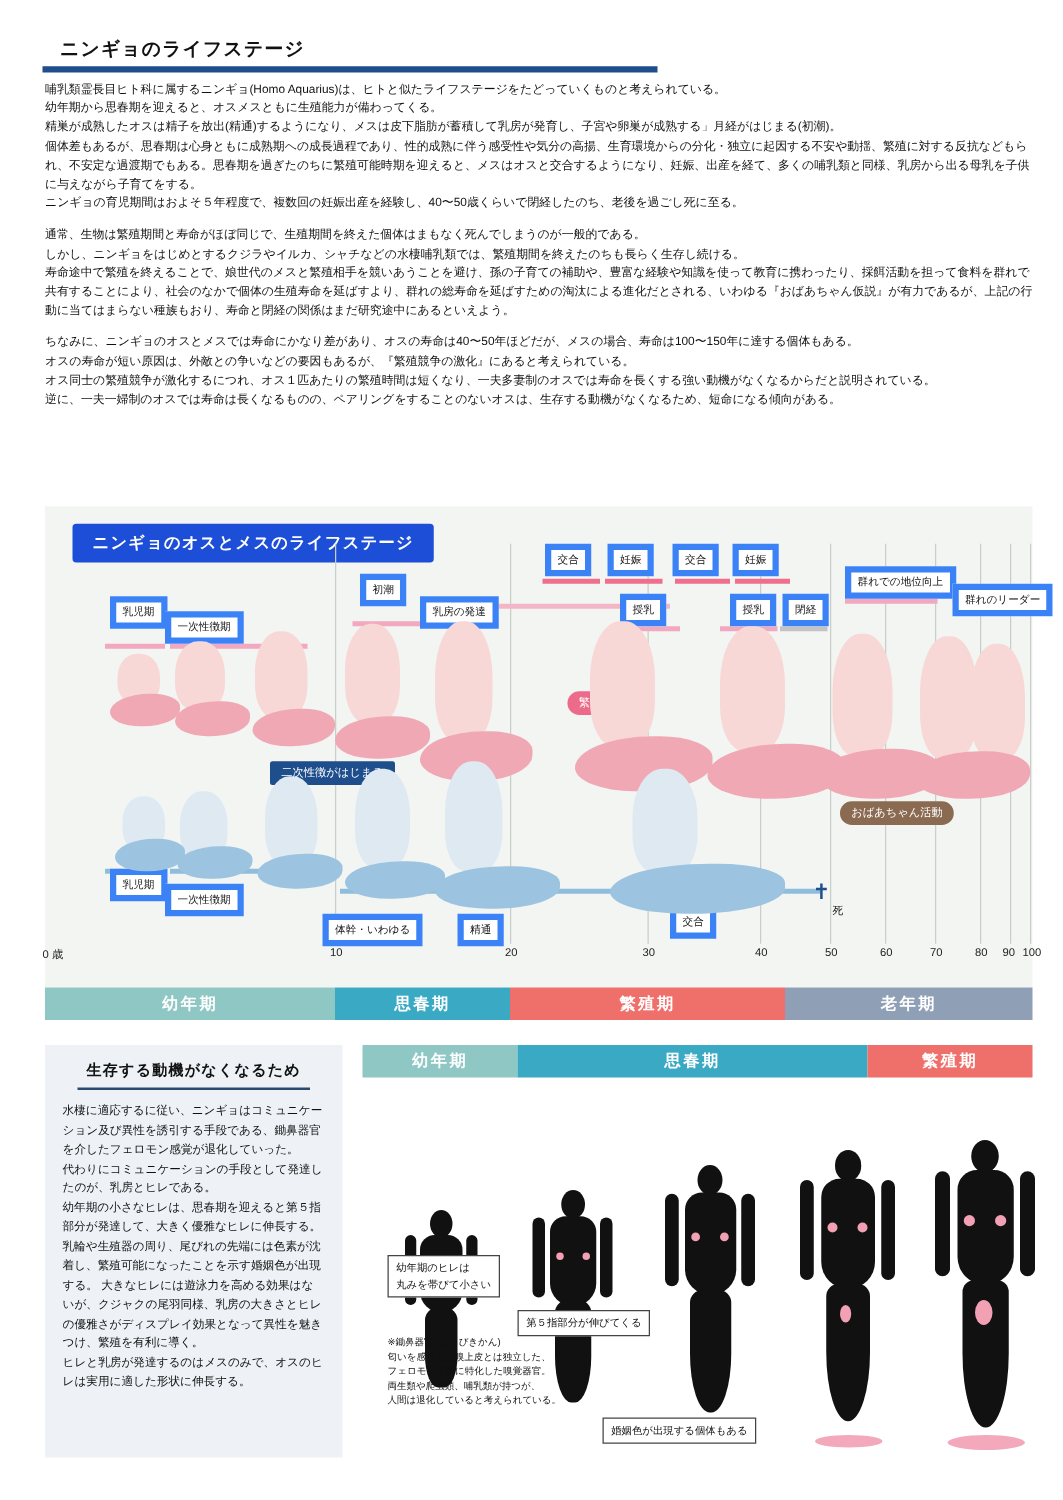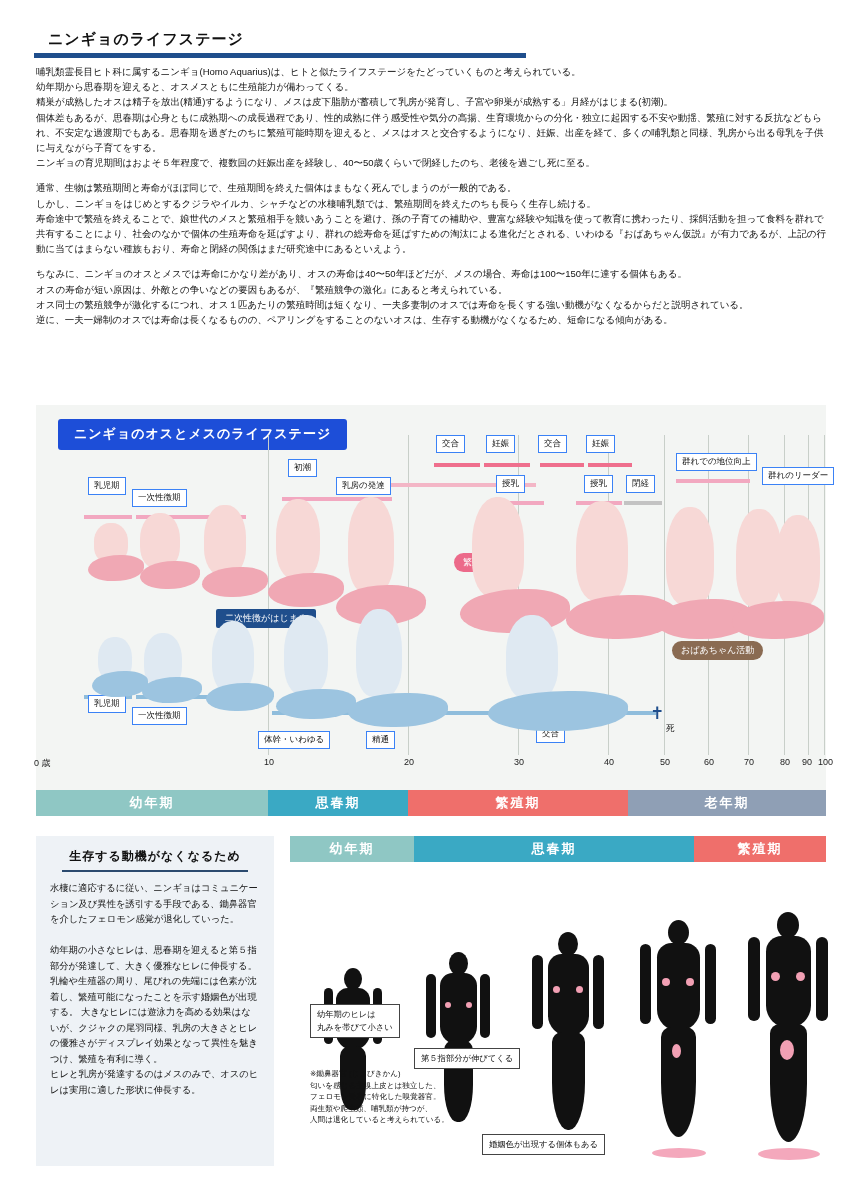--- a/index.html
+++ b/index.html
@@ -30,21 +30,21 @@
   .vline{position:absolute;top:30px;width:1px;background:#c8cfc9;height:320px;}
 
   .axis-row{position:absolute;left:0;top:352px;width:790px;height:14px;}
   .axis-label{position:absolute;font-size:9px;color:#222;}
 
   .stage-bar{position:absolute;left:36px;top:790px;width:790px;height:26px;display:flex;}
   .stage-seg{height:26px;display:flex;align-items:center;justify-content:center;color:#fff;font-size:13px;font-weight:bold;letter-spacing:2px;}
 
   
   .lifebar{position:absolute;height:4px;}
-  .callout{position:absolute;background:#fff;border:1px solid #3b82f6;font-size:8.5px;padding:2px 5px;white-space:nowrap;color:#111;}
+  .callout{position:absolute;background:#fff;border:5px solid #3b82f6;font-size:8.5px;padding:2px 5px;white-space:nowrap;color:#111;}
   .tagblue{position:absolute;background:#1f4e8c;color:#fff;font-size:9px;padding:3px 9px;border-radius:2px;white-space:nowrap;}
   .tagpink{position:absolute;background:#ec6a8a;color:#fff;font-size:9px;padding:3px 9px;border-radius:10px;white-space:nowrap;}
   .tagbrown{position:absolute;background:#8a6b52;color:#fff;font-size:9px;padding:3px 9px;border-radius:10px;white-space:nowrap;}
   .cross{position:absolute;color:#1f4e8c;font-size:17px;line-height:1;}
   .deathlabel{position:absolute;font-size:8.5px;color:#111;}
 
   
   .fig{position:absolute;}
   .tail{position:absolute;background:#f0a8b4;border-radius:60% 40% 55% 45%;}
 
@@ -210,21 +210,21 @@
     <div class="stage-seg" style="width:140px;background:#3aa9c4;">思春期</div>
     <div class="stage-seg" style="width:220px;background:#ef6f6b;">繁殖期</div>
     <div class="stage-seg" style="width:198px;background:#8f9fb5;">老年期</div>
   </div>
 
   <div class="sex-panel">
     <div class="sex-title">生存する動機がなくなるため</div>
     <div class="sex-underline"></div>
     <div class="sex-body">
       <span>水棲に適応するに従い、ニンギョはコミュニケーション及び異性を誘引する手段である、鋤鼻器官を介したフェロモン感覚が退化していった。</span><br>
-      <br>
+      <span>代わりにコミュニケーションの手段として発達したのが、乳房とヒレである。</span><br>
       <span>幼年期の小さなヒレは、思春期を迎えると第５指部分が発達して、大きく優雅なヒレに伸長する。</span>
       <span>乳輪や生殖器の周り、尾びれの先端には色素が沈着し、繁殖可能になったことを示す婚姻色が出現する。</span>
       <span>大きなヒレには遊泳力を高める効果はないが、クジャクの尾羽同様、乳房の大きさとヒレの優雅さがディスプレイ効果となって異性を魅きつけ、繁殖を有利に導く。</span><br>
       <span>ヒレと乳房が発達するのはメスのみで、オスのヒレは実用に適した形状に伸長する。</span>
     </div>
   </div>
 
   <div class="body-panel">
     <div class="stagebar2">
       <div class="seg" style="width:124px;background:#8fc7c4;">幼年期</div>

